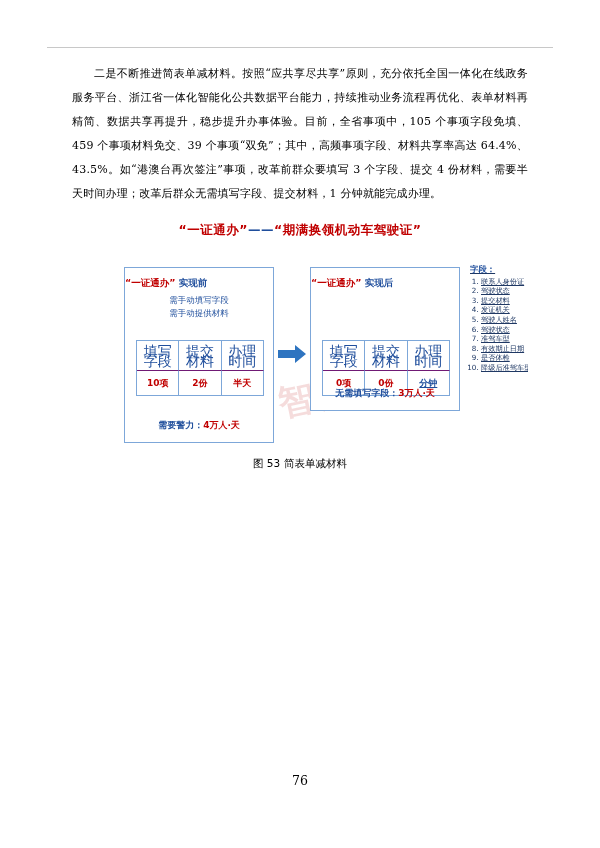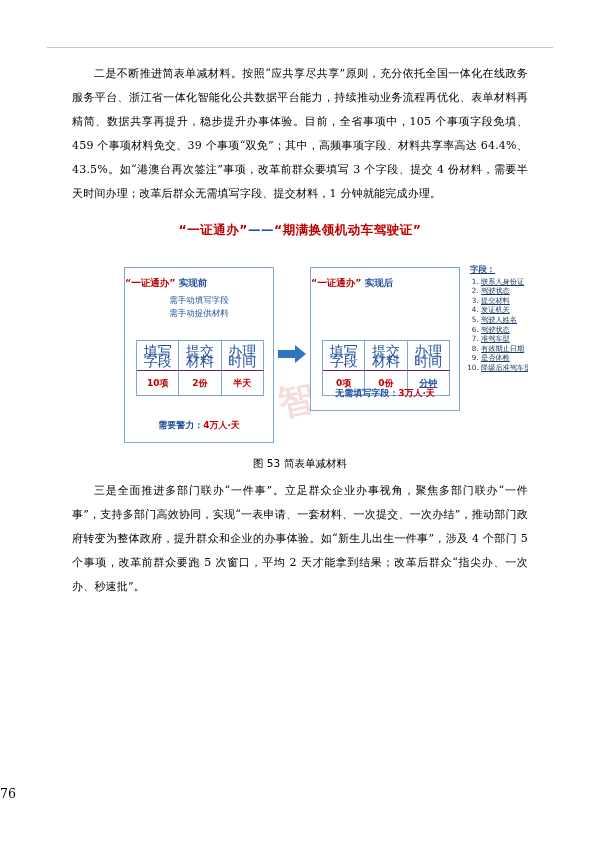--- a/index.html
+++ b/index.html
@@ -209,21 +209,22 @@
     font-size: 10.5px;
     color: #000;
     margin-top: 4px;
     font-family: "DejaVu Sans", "Liberation Sans", sans-serif;
   }
   .fig-caption .num { margin-right: 4px; }
   .page-number {
     position: absolute;
     left: 0;
     right: 0;
-    bottom: 47px;
+    bottom: 60px;
+    text-align: center;
     font-size: 12.5px;
     font-family: "DejaVu Serif", "Liberation Serif", serif;
   }
 </style>
 </head>
 <body>
 
 <div class="page">
   <div class="page-border-top"></div>
 
@@ -310,18 +311,17 @@
         </div>
 
       </div>
 
       <div class="fig-caption">
         <span class="num">图 53</span><span>简表单减材料</span>
       </div>
 
     </div>
 
-    <p class="para" style="margin-top:8px;">三是全面推进多部门联办“一件事”。立足群众企业办事视角，聚焦多部门联办“一件事”，支持多部门高效协同，实现“一表申请、一套材料、一次提交、一次办结”，推动部门政府转变为整体政府，提升群众和企业的办事体验。如“新生儿出生一件事”，涉及 4 个部门 5 个事项，改革前群众要跑 5 次窗口，平均 2 天才能拿到结果；改革后群众“指尖办、一次办、秒速批”。</p>
 
   </div>
 
   <div class="page-number">76</div>
 </div>
 
 </body></html>

